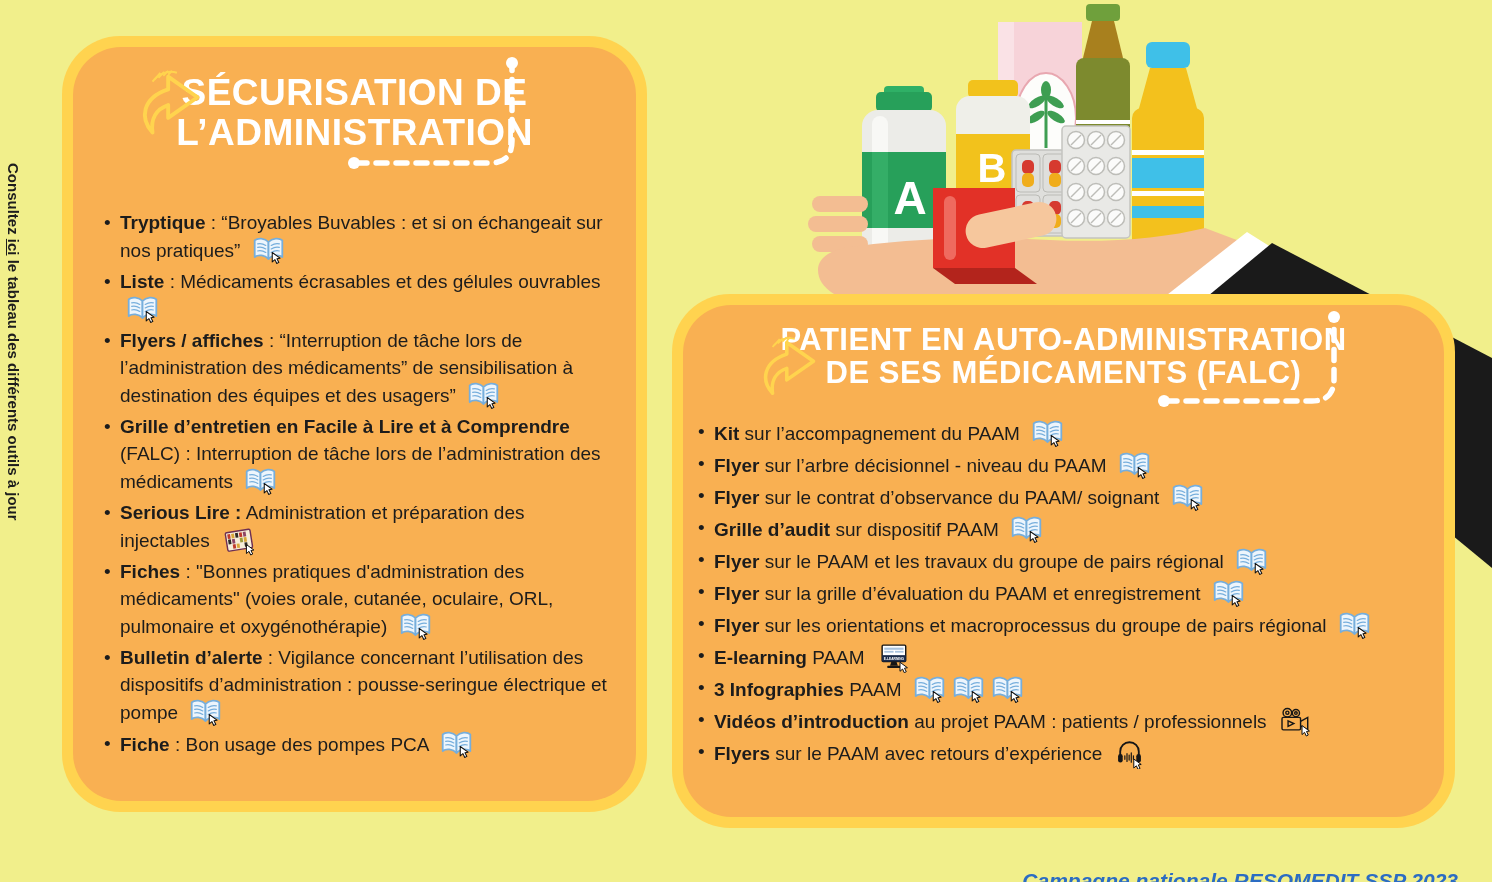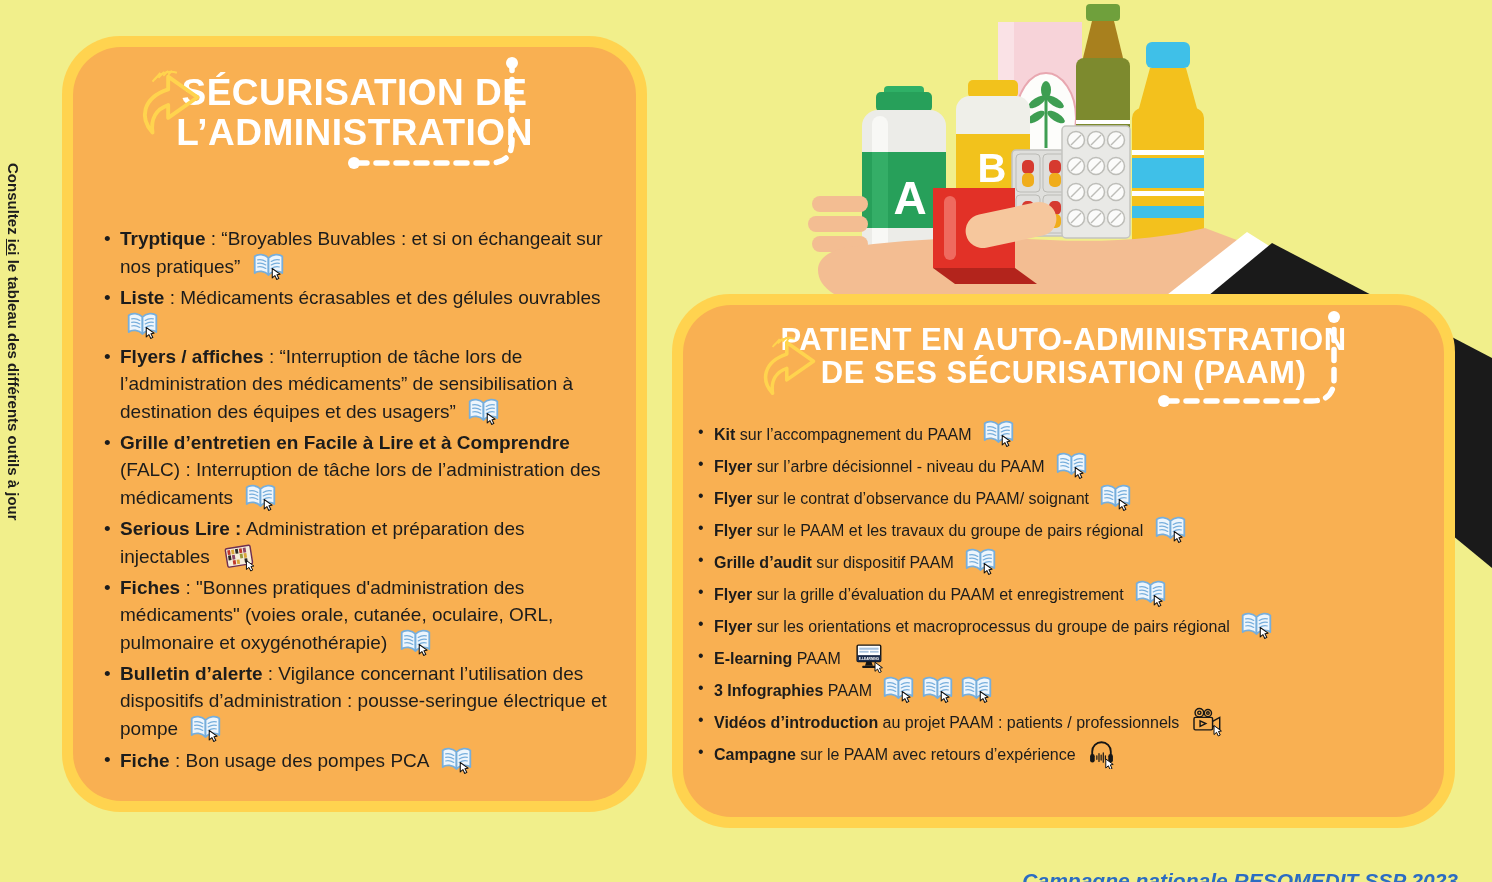--- a/index.html
+++ b/index.html
@@ -22,23 +22,23 @@
   .arrow{position:absolute}
   #panel-left .arrow{left:58px;top:18px;width:88px;height:86px}
   #panel-right .arrow{left:70px;top:26px;width:80px;height:80px}
   .decor{position:absolute}
   #panel-left .decor{right:102px;top:4px}
   #panel-right .decor{right:90px;top:2px}
   
   .items{list-style:none;margin:0;padding:0;color:#1c1c1c}
   .items li{position:relative;padding-left:17px}
   .items li::before{content:"•";position:absolute;left:1px;top:0;color:#1c1c1c}
-  #panel-left .items{margin:26px 0 0 30px;width:514px;font-size:19px;line-height:27px}
+  #panel-left .items{margin:10px 0 0 30px;width:514px;font-size:19px;line-height:27px}
   #panel-left .items li{margin-bottom:2px}
-  #panel-right .items{margin:8px 0 0 14px;width:748px;font-size:16px;line-height:26.5px}
+  #panel-right .items{margin:8px 0 0 14px;width:748px;font-size:19px;line-height:26.5px}
   #panel-right .items li{margin-bottom:2px}
   .items b{font-weight:bold}
   .ri{vertical-align:-9px;margin-left:6px;height:30px}
   .ri-book{width:33px}
   .ri-video{width:38px}
   .ri-game{width:38px}
   .ri-elearning{width:38px}
   .ri-podcast{width:31px}
   
   .side-note{
@@ -328,42 +328,42 @@
 </div>
 
 <div class="panel" id="panel-right">
   <div class="panel-inner">
     <div class="hdr">
       <svg class="arrow" viewBox="0 0 90 86">
           <use href="#i-arrow"></use>
         </svg>
       <div class="t">
         <div>PATIENT EN AUTO-ADMINISTRATION</div>
-        <div>DE SES SÉCURISATION (PAAM)</div>
+        <div>DE SES MÉDICAMENTS (FALC)</div>
       </div>
       <svg class="decor" width="200" height="104" viewBox="0 0 200 104">
         <path d="M12 94 H158 Q180 94 180 72 V14" fill="none" stroke="#fff" stroke-width="5.5" stroke-dasharray="11 9" stroke-linecap="round"></path>
         <circle cx="10" cy="94" r="6" fill="#fff"></circle>
           <circle cx="180" cy="10" r="6" fill="#fff"></circle>
       </svg>
     </div>
     <ul class="items">
         <li><b>Kit</b> sur l’accompagnement du PAAM <svg class="ri ri-book">
             <use href="#i-book"></use>
           </svg></li>
         <li><b>Flyer</b> sur l’arbre décisionnel - niveau du PAAM <svg class="ri ri-book">
             <use href="#i-book"></use>
           </svg></li>
         <li><b>Flyer</b> sur le contrat d’observance du PAAM/ soignant <svg class="ri ri-book">
             <use href="#i-book"></use>
           </svg></li>
+        <li><b>Grille d’audit</b> sur dispositif PAAM <svg class="ri ri-book">
+            <use href="#i-book"></use>
+          </svg></li>
         <li><b>Flyer</b> sur le PAAM et les travaux du groupe de pairs régional <svg class="ri ri-book">
-            <use href="#i-book"></use>
-          </svg></li>
-        <li><b>Grille d’audit</b> sur dispositif PAAM <svg class="ri ri-book">
             <use href="#i-book"></use>
           </svg></li>
         <li><b>Flyer</b> sur la grille d’évaluation du PAAM et enregistrement <svg class="ri ri-book">
             <use href="#i-book"></use>
           </svg></li>
         <li><b>Flyer</b> sur les orientations et macroprocessus du groupe de pairs régional <svg class="ri ri-book">
             <use href="#i-book"></use>
           </svg></li>
         <li><b>E-learning</b> PAAM <svg class="ri ri-elearning">
             <use href="#i-elearning"></use>
@@ -371,20 +371,20 @@
         <li><b>3 Infographies</b> PAAM <svg class="ri ri-book">
             <use href="#i-book"></use>
           </svg><svg class="ri ri-book">
             <use href="#i-book"></use>
           </svg><svg class="ri ri-book">
             <use href="#i-book"></use>
           </svg></li>
         <li><b>Vidéos d’introduction</b> au projet PAAM : patients / professionnels <svg class="ri ri-video">
             <use href="#i-video"></use>
           </svg></li>
-        <li><b>Campagne</b> sur le PAAM avec retours d’expérience <svg class="ri ri-podcast">
+        <li><b>Flyers</b> sur le PAAM avec retours d’expérience <svg class="ri ri-podcast">
             <use href="#i-podcast"></use>
           </svg></li>
       </ul>
   </div>
 </div>
 
 <div class="footer">Campagne nationale RESOMEDIT SSP 2023</div>
 
 </body></html>

